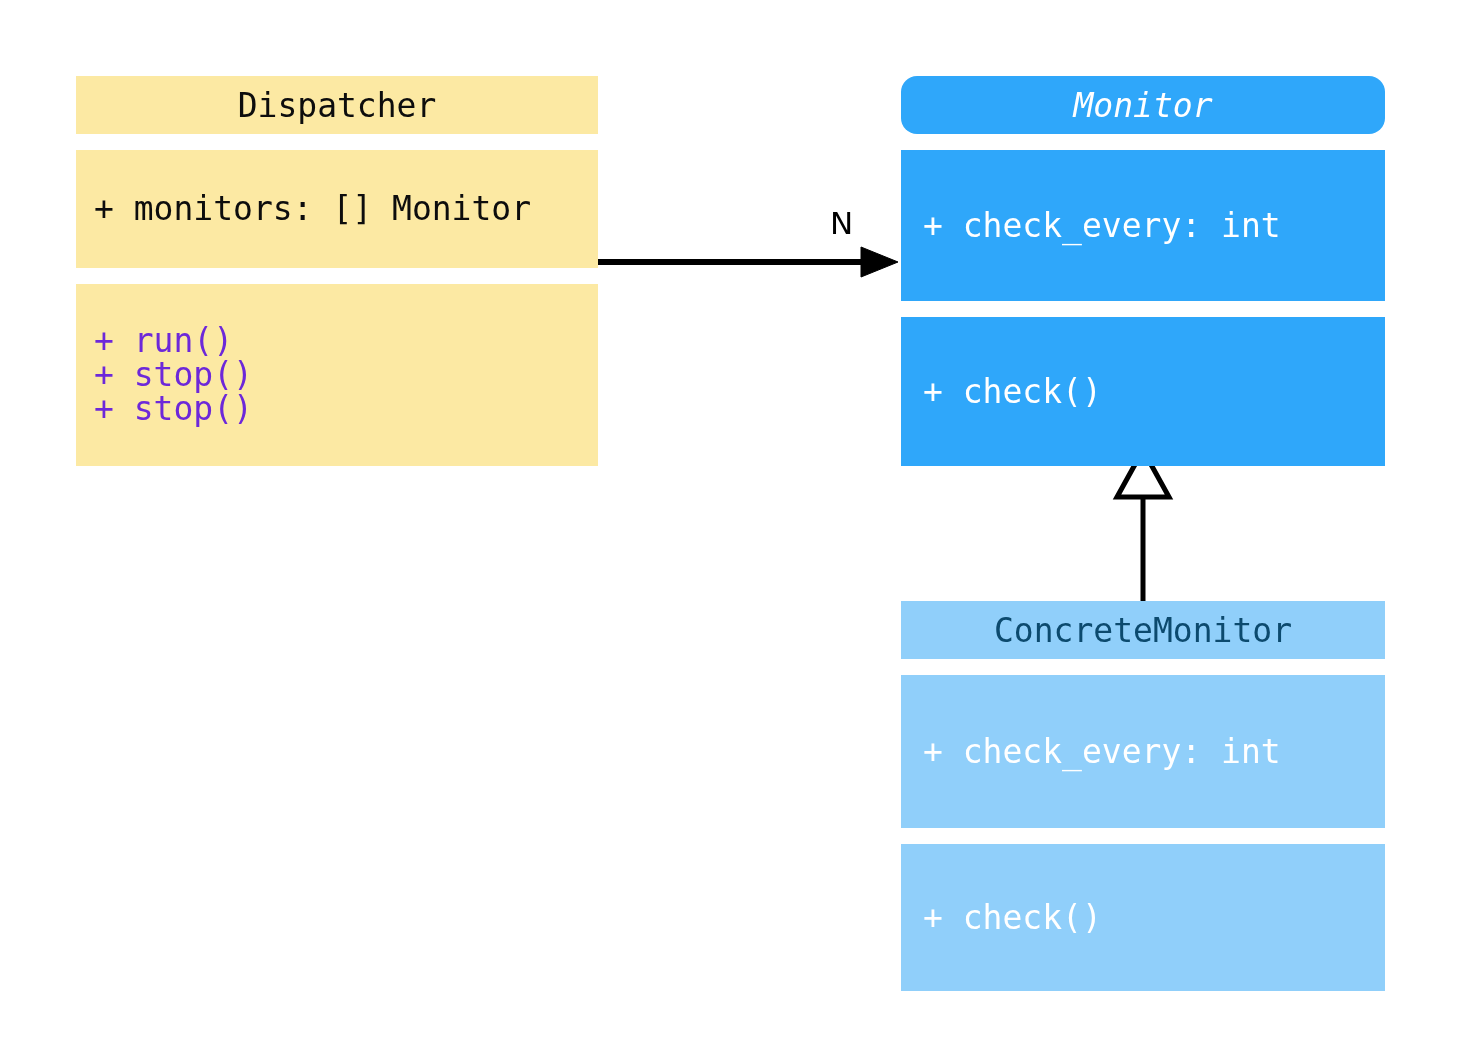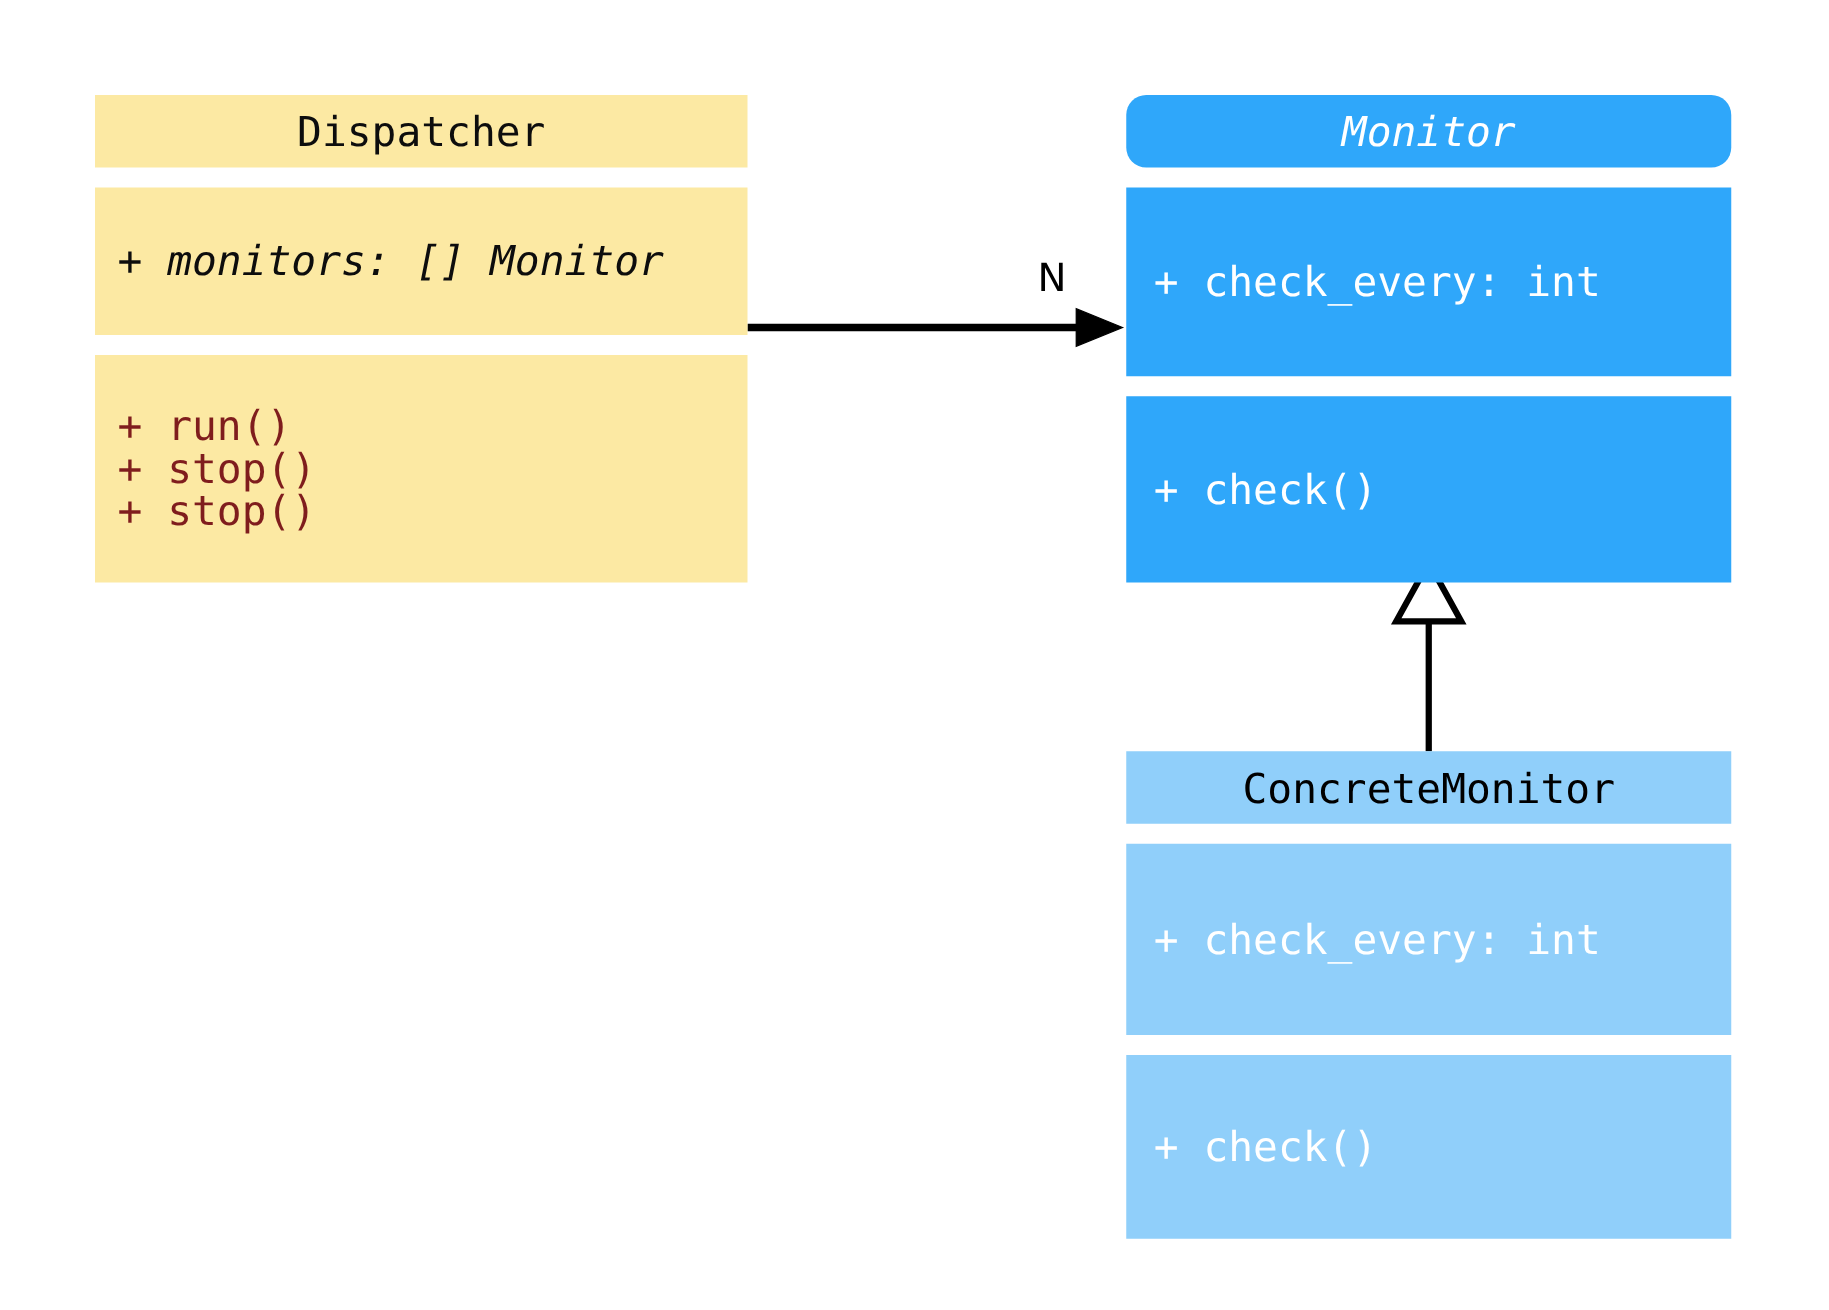--- a/index.html
+++ b/index.html
@@ -30,21 +30,21 @@
     justify-content: center;
   }
   .sec.title {
     height: 58px;
     align-items: center;
     justify-content: center;
     flex-direction: row;
   }
   .sec .line { line-height: 34px; white-space: pre; }
   .c-dispatcher { left: 76px;  top: 76px;  width: 522px; }
-  .c-dispatcher .attrs   { height: 118px; padding-left: 18px; font-style: italic; }
+  .c-dispatcher .attrs   { height: 118px; padding-left: 18px; }
   .c-dispatcher .methods { height: 182px; padding-left: 18px; }
   .c-monitor    { left: 901px; top: 76px;  width: 484px; }
   .c-monitor .attrs   { height: 151px; padding-left: 22px; }
   .c-monitor .methods { height: 149px; padding-left: 22px; }
   .c-monitor .sec.title { font-style: italic; }
   .c-concrete   { left: 901px; top: 601px; width: 484px; }
   .c-concrete .attrs   { height: 153px; padding-left: 22px; }
   .c-concrete .methods { height: 147px; padding-left: 22px; }
   .edge-label {
     position: absolute;
@@ -72,39 +72,39 @@
     </g>
   </svg>
 
   <div class="edge-label">N</div>
 
   <div class="uml-class c-dispatcher">
     <div class="sec title" style="background-color: rgb(252, 233, 163); color: rgb(13, 13, 13);">Dispatcher</div>
     <div class="sec attrs" style="background-color: rgb(252, 233, 163); color: rgb(13, 13, 13);">
       <div class="line">+ monitors: [] Monitor</div>
     </div>
-    <div class="sec methods" style="background-color: rgb(252, 233, 163); color: #7f1d1d;">
+    <div class="sec methods" style="background-color: rgb(252, 233, 163); color: #6d28d9;">
       <div class="line">+ run()</div>
       <div class="line">+ stop()</div>
       <div class="line">+ stop()</div>
     </div>
   </div>
 
   <div class="uml-class c-monitor">
     <div class="sec title" style="background-color: rgb(47, 167, 250); color: rgb(255, 255, 255); border-radius: 16px;">Monitor</div>
     <div class="sec attrs" style="background-color: rgb(47, 167, 250); color: rgb(255, 255, 255);">
       <div class="line">+ check_every: int</div>
     </div>
     <div class="sec methods" style="background-color: rgb(47, 167, 250); color: rgb(255, 255, 255);">
       <div class="line">+ check()</div>
     </div>
   </div>
 
   <div class="uml-class c-concrete">
-    <div class="sec title" style="background-color: rgb(144, 207, 250); color: #000000;">ConcreteMonitor</div>
+    <div class="sec title" style="background-color: rgb(144, 207, 250); color: #0c4a6e;">ConcreteMonitor</div>
     <div class="sec attrs" style="background-color: rgb(144, 207, 250); color: rgb(255, 255, 255);">
       <div class="line">+ check_every: int</div>
     </div>
     <div class="sec methods" style="background-color: rgb(144, 207, 250); color: rgb(255, 255, 255);">
       <div class="line">+ check()</div>
     </div>
   </div>
 
 </div>
 

